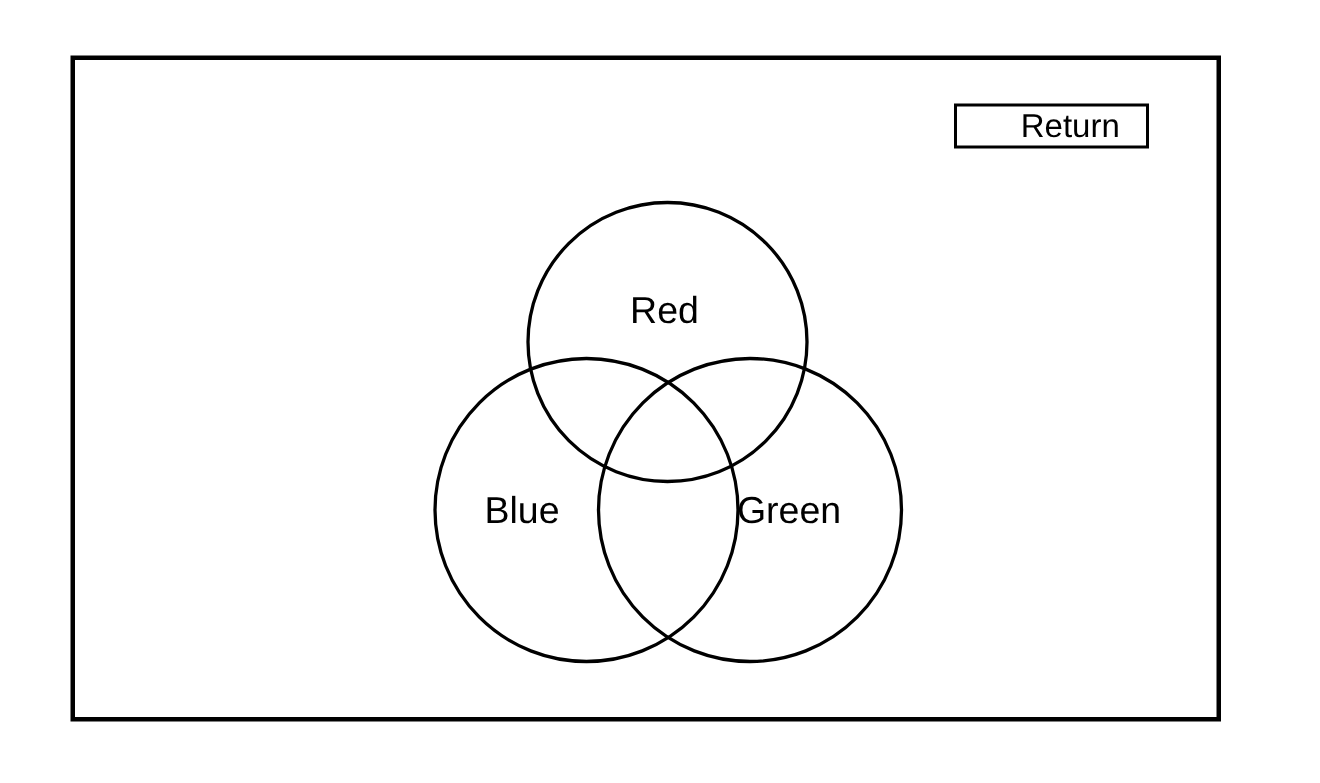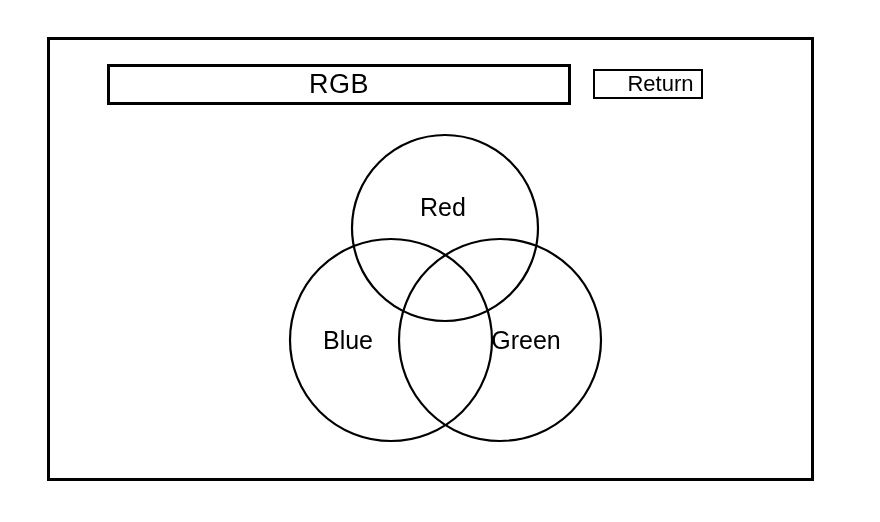--- a/index.html
+++ b/index.html
@@ -46,23 +46,23 @@
   #title-field .label {
     font-size: 27px;
     line-height: 1;
     letter-spacing: 0.5px;
     color: #000000;
     white-space: nowrap;
   }
 
   #return-button {
     position: absolute;
-    left: 543px;
+    left: 586px;
     top: 29px;
-    width: 110px;
+    width: 130px;
     height: 30px;
     box-sizing: border-box;
     border: 2px solid #000000;
     background: #ffffff;
     display: flex;
     align-items: center;
     justify-content: center;
     cursor: pointer;
     padding-left: 25px;
   }
@@ -102,23 +102,20 @@
     text-anchor: middle;
     dominant-baseline: middle;
     pointer-events: none;
   }
 </style>
 </head>
 <body>
 
 <div id="app-window">
 
-  <div id="title-field">
-    <span class="label">RGB</span>
-  </div>
 
   <div id="return-button">
     <span class="label">Return</span>
   </div>
 
   <div id="venn-area">
     <svg id="venn-svg" width="761" height="438" viewBox="0 0 761 438">
       <g id="venn-circles">
           <circle class="venn-circle" cx="382" cy="188" r="93" stroke="#000000" fill="none"></circle>
           <circle class="venn-circle" cx="328" cy="300" r="101" stroke="#000000" fill="none"></circle>

